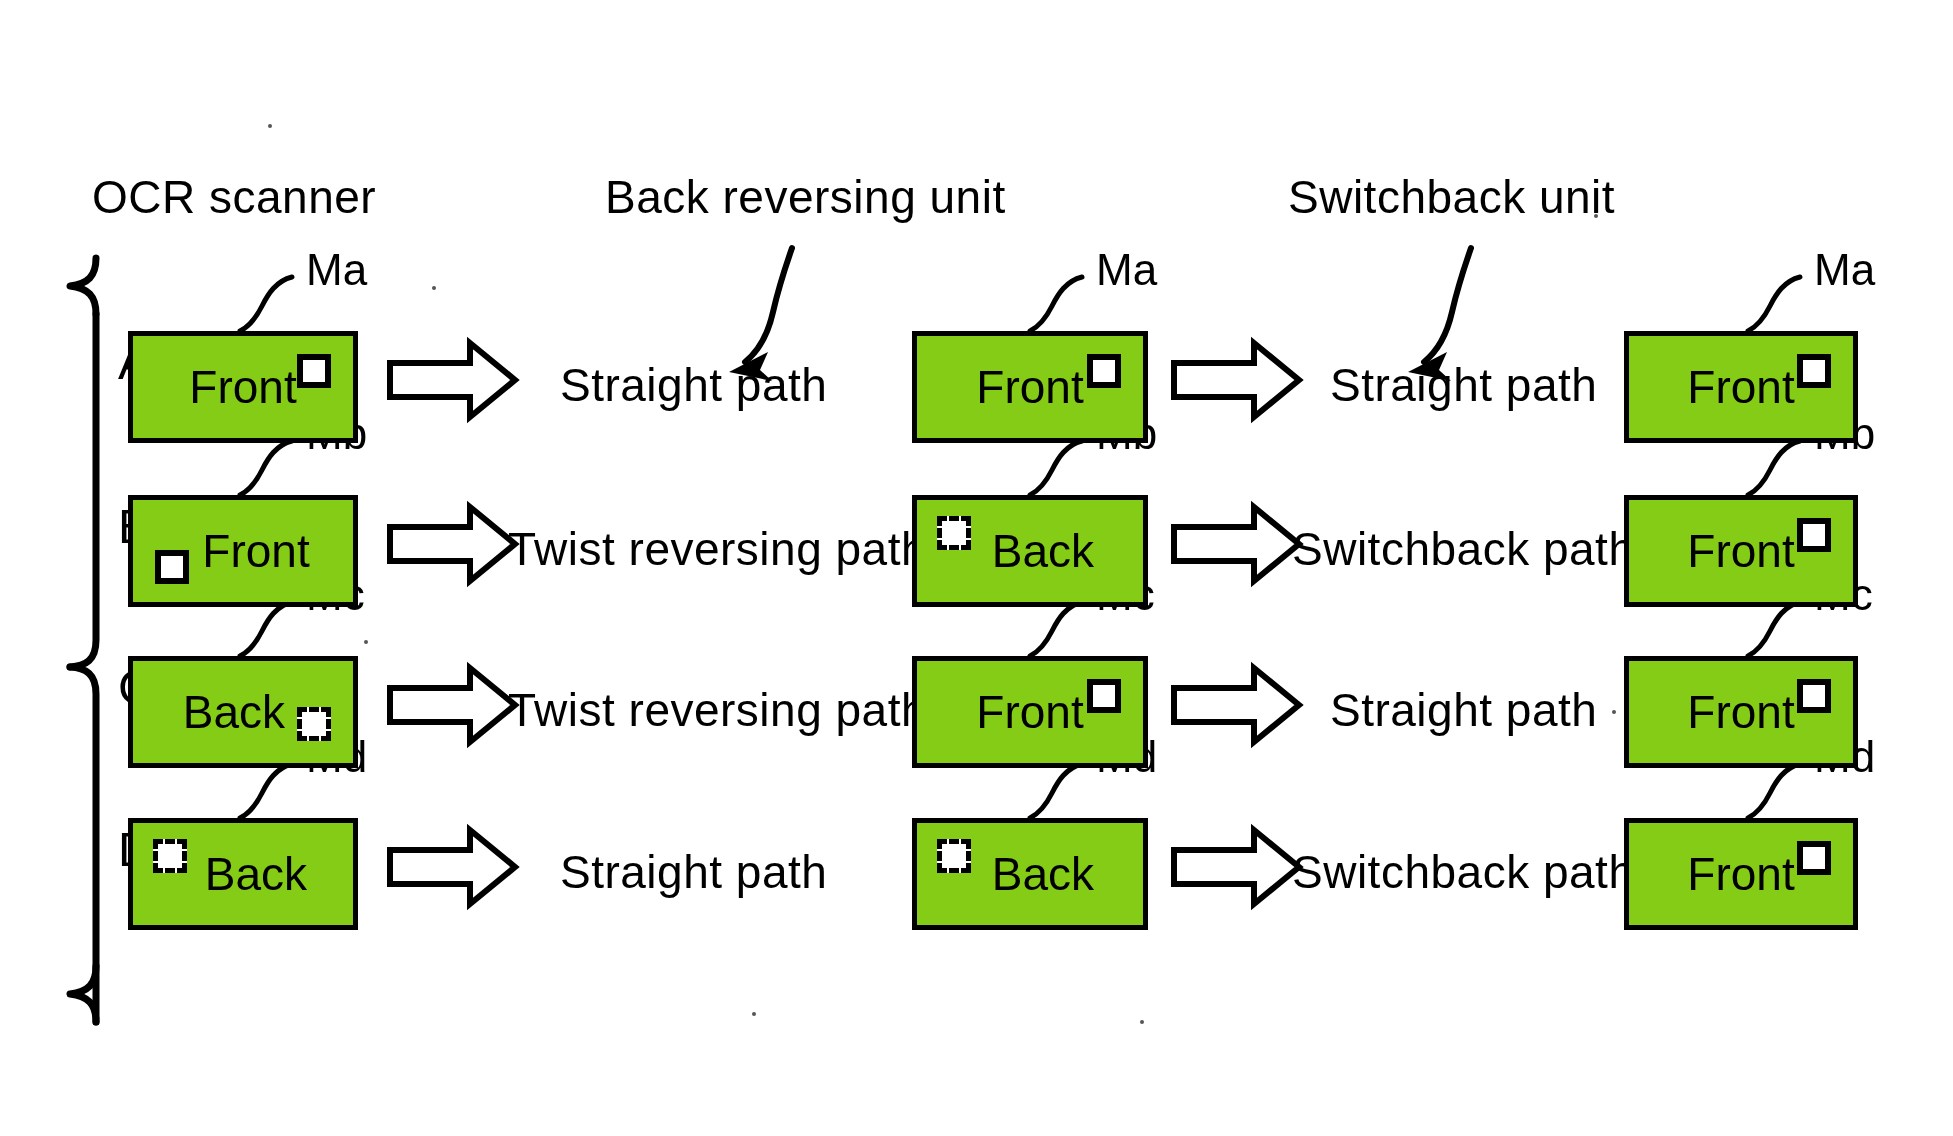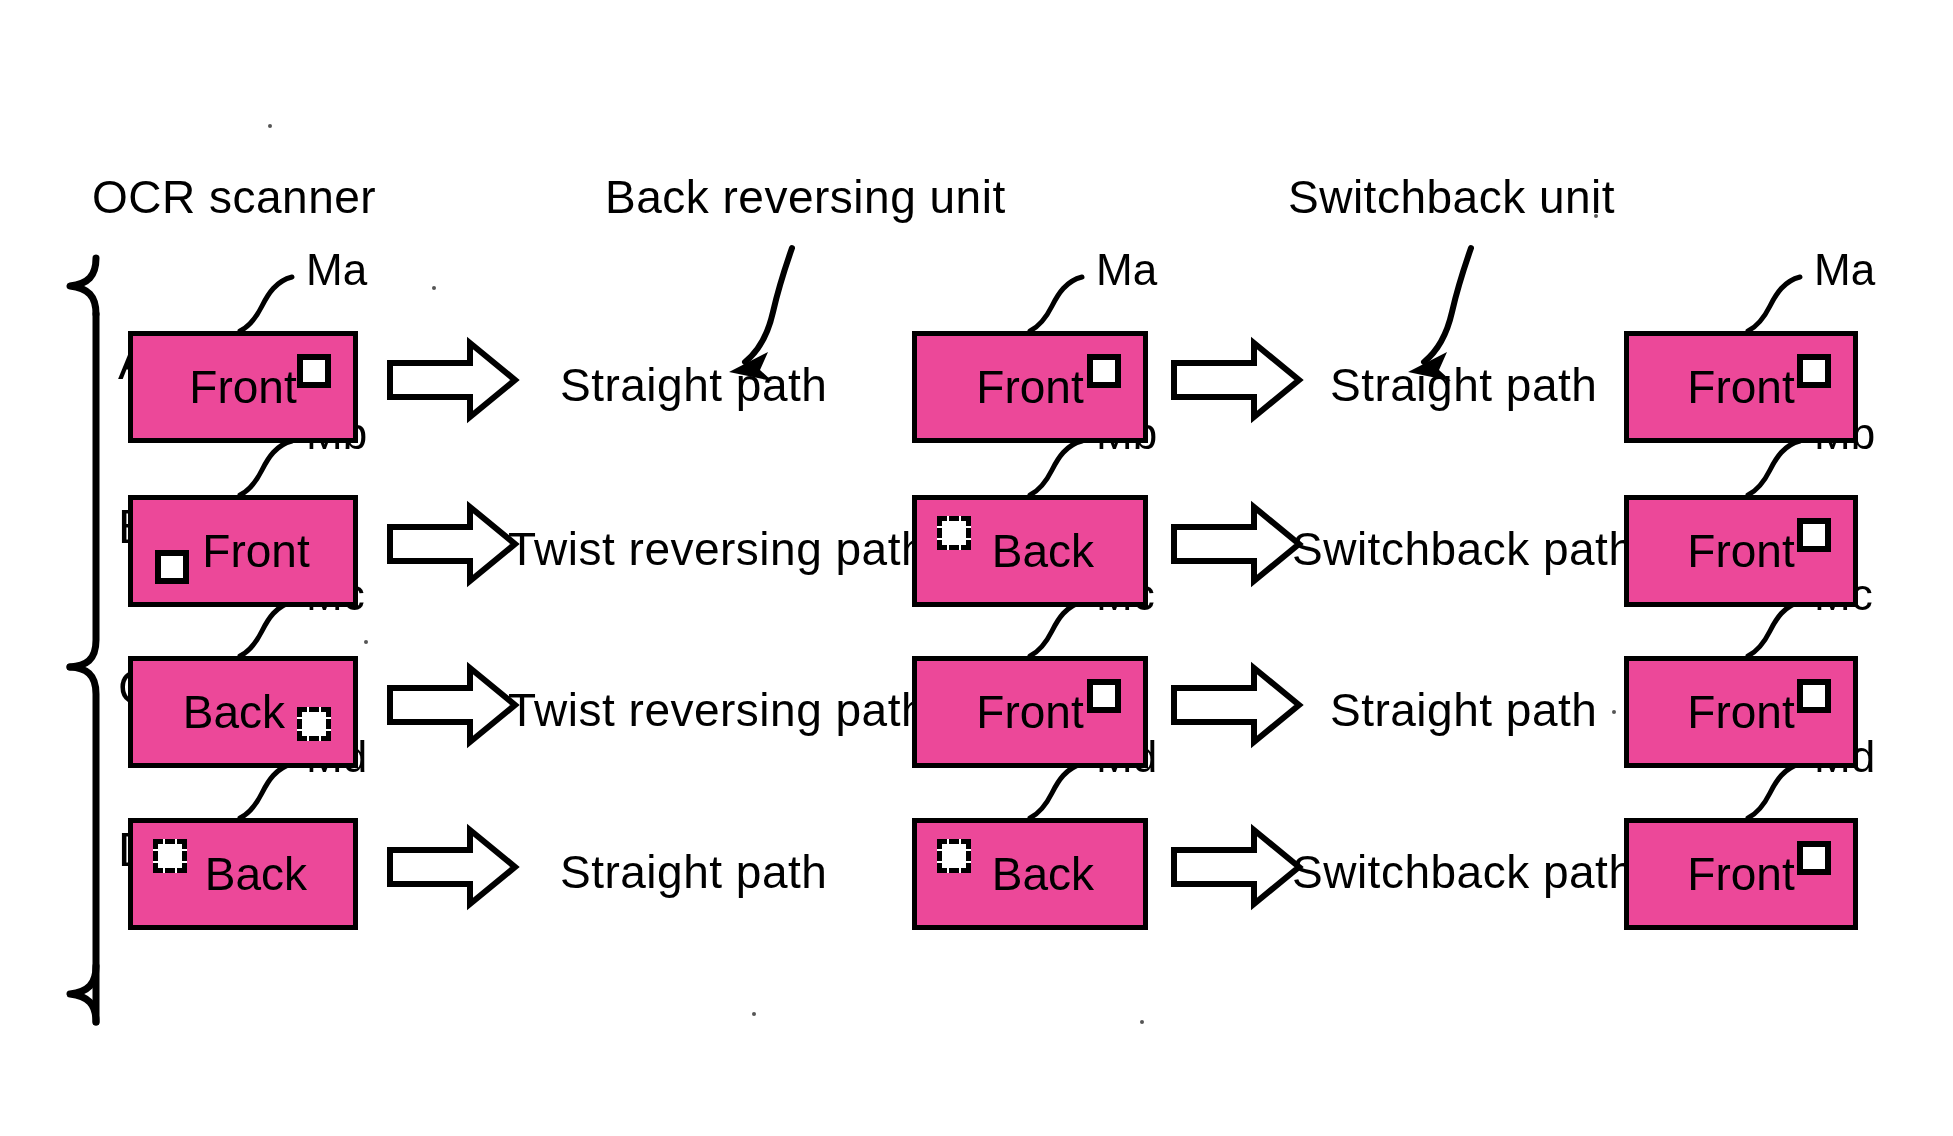--- a/index.html
+++ b/index.html
@@ -35,21 +35,21 @@
     font-size: 48px;
     white-space: nowrap;
     color: #000;
   }
 
   
   .card {
     position: absolute;
     box-sizing: border-box;
     border: 5px solid #000;
-    background: #ec4899;
+    background: #84cc16;
   }
   .card .card-label {
     position: absolute;
     left: 0;
     right: 0;
     top: 50%;
     transform: translateY(-50%);
     text-align: center;
     font-size: 46px;
     line-height: 1;

